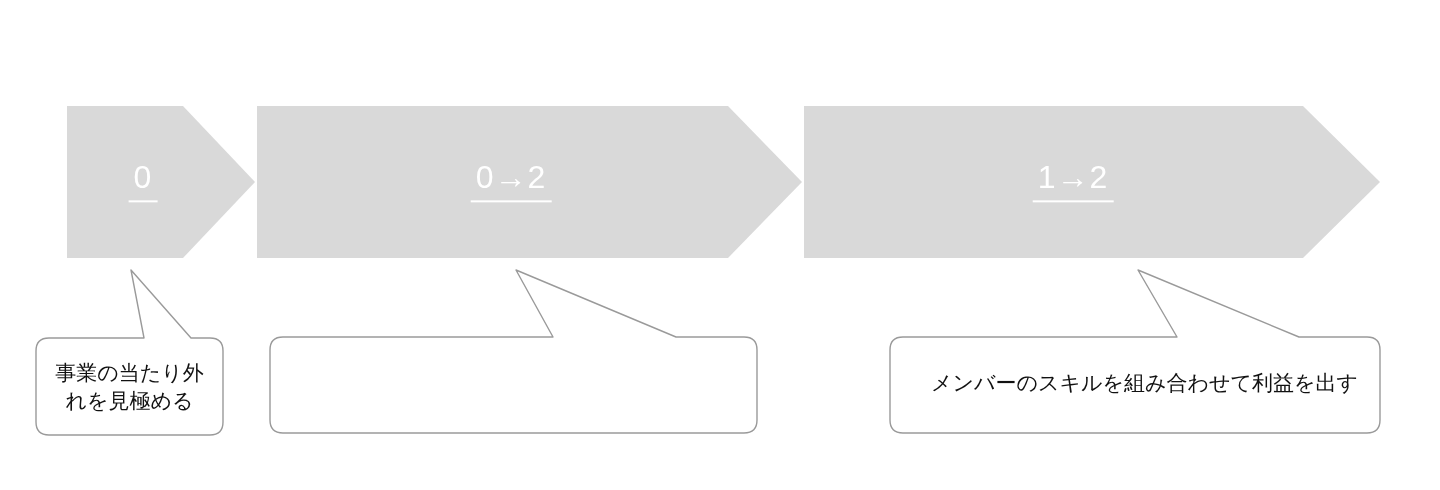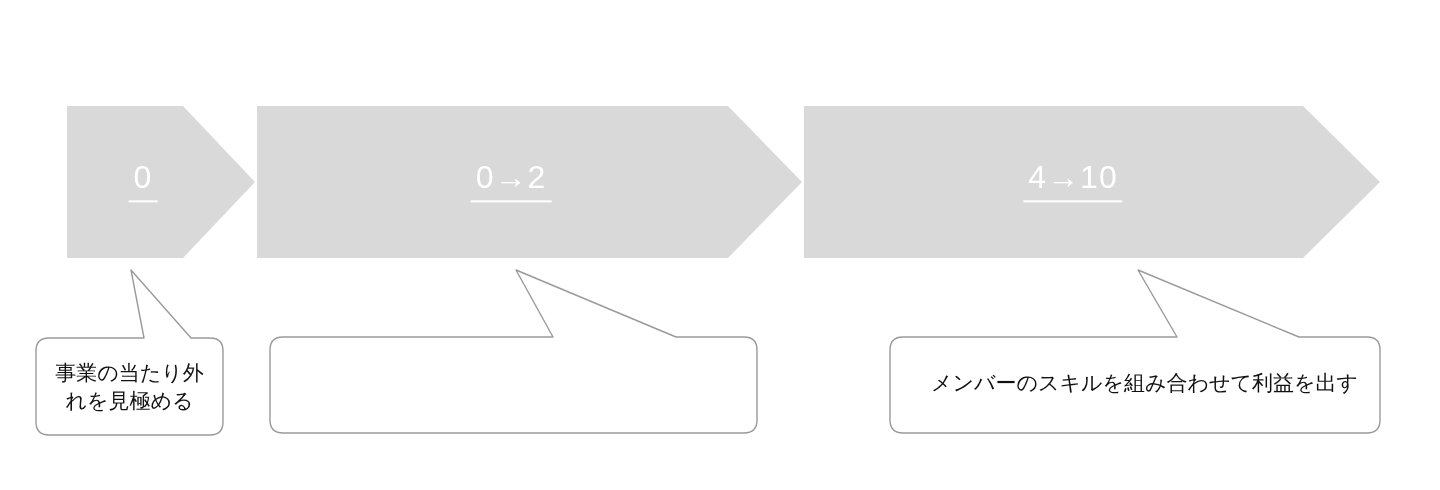--- a/index.html
+++ b/index.html
@@ -61,21 +61,21 @@
     <path class="callout-shape" d="M 903,337 H 1177 L 1138,270 L 1299,337 H 1367 Q 1380,337 1380,350 V 420 Q 1380,433 1367,433 H 903 Q 890,433 890,420 V 350 Q 890,337 903,337 Z"></path>
   </svg>
 
   <div class="stage-label" style="left:143px">
     <span class="u">0</span>
   </div>
   <div class="stage-label" style="left:511px">
     <span class="u">0→2</span>
   </div>
   <div class="stage-label" style="left:1073px">
-    <span class="u">4→10</span>
+    <span class="u">1→2</span>
   </div>
 
   <div class="callout-text" id="ct1">
     <span class="inner">事業の当たり外れを見極める</span>
   </div>
   <div class="callout-text" id="ct3">
     <span class="inner">メンバーのスキルを組み合わせて利益を出す</span>
   </div>
 
 </div>

